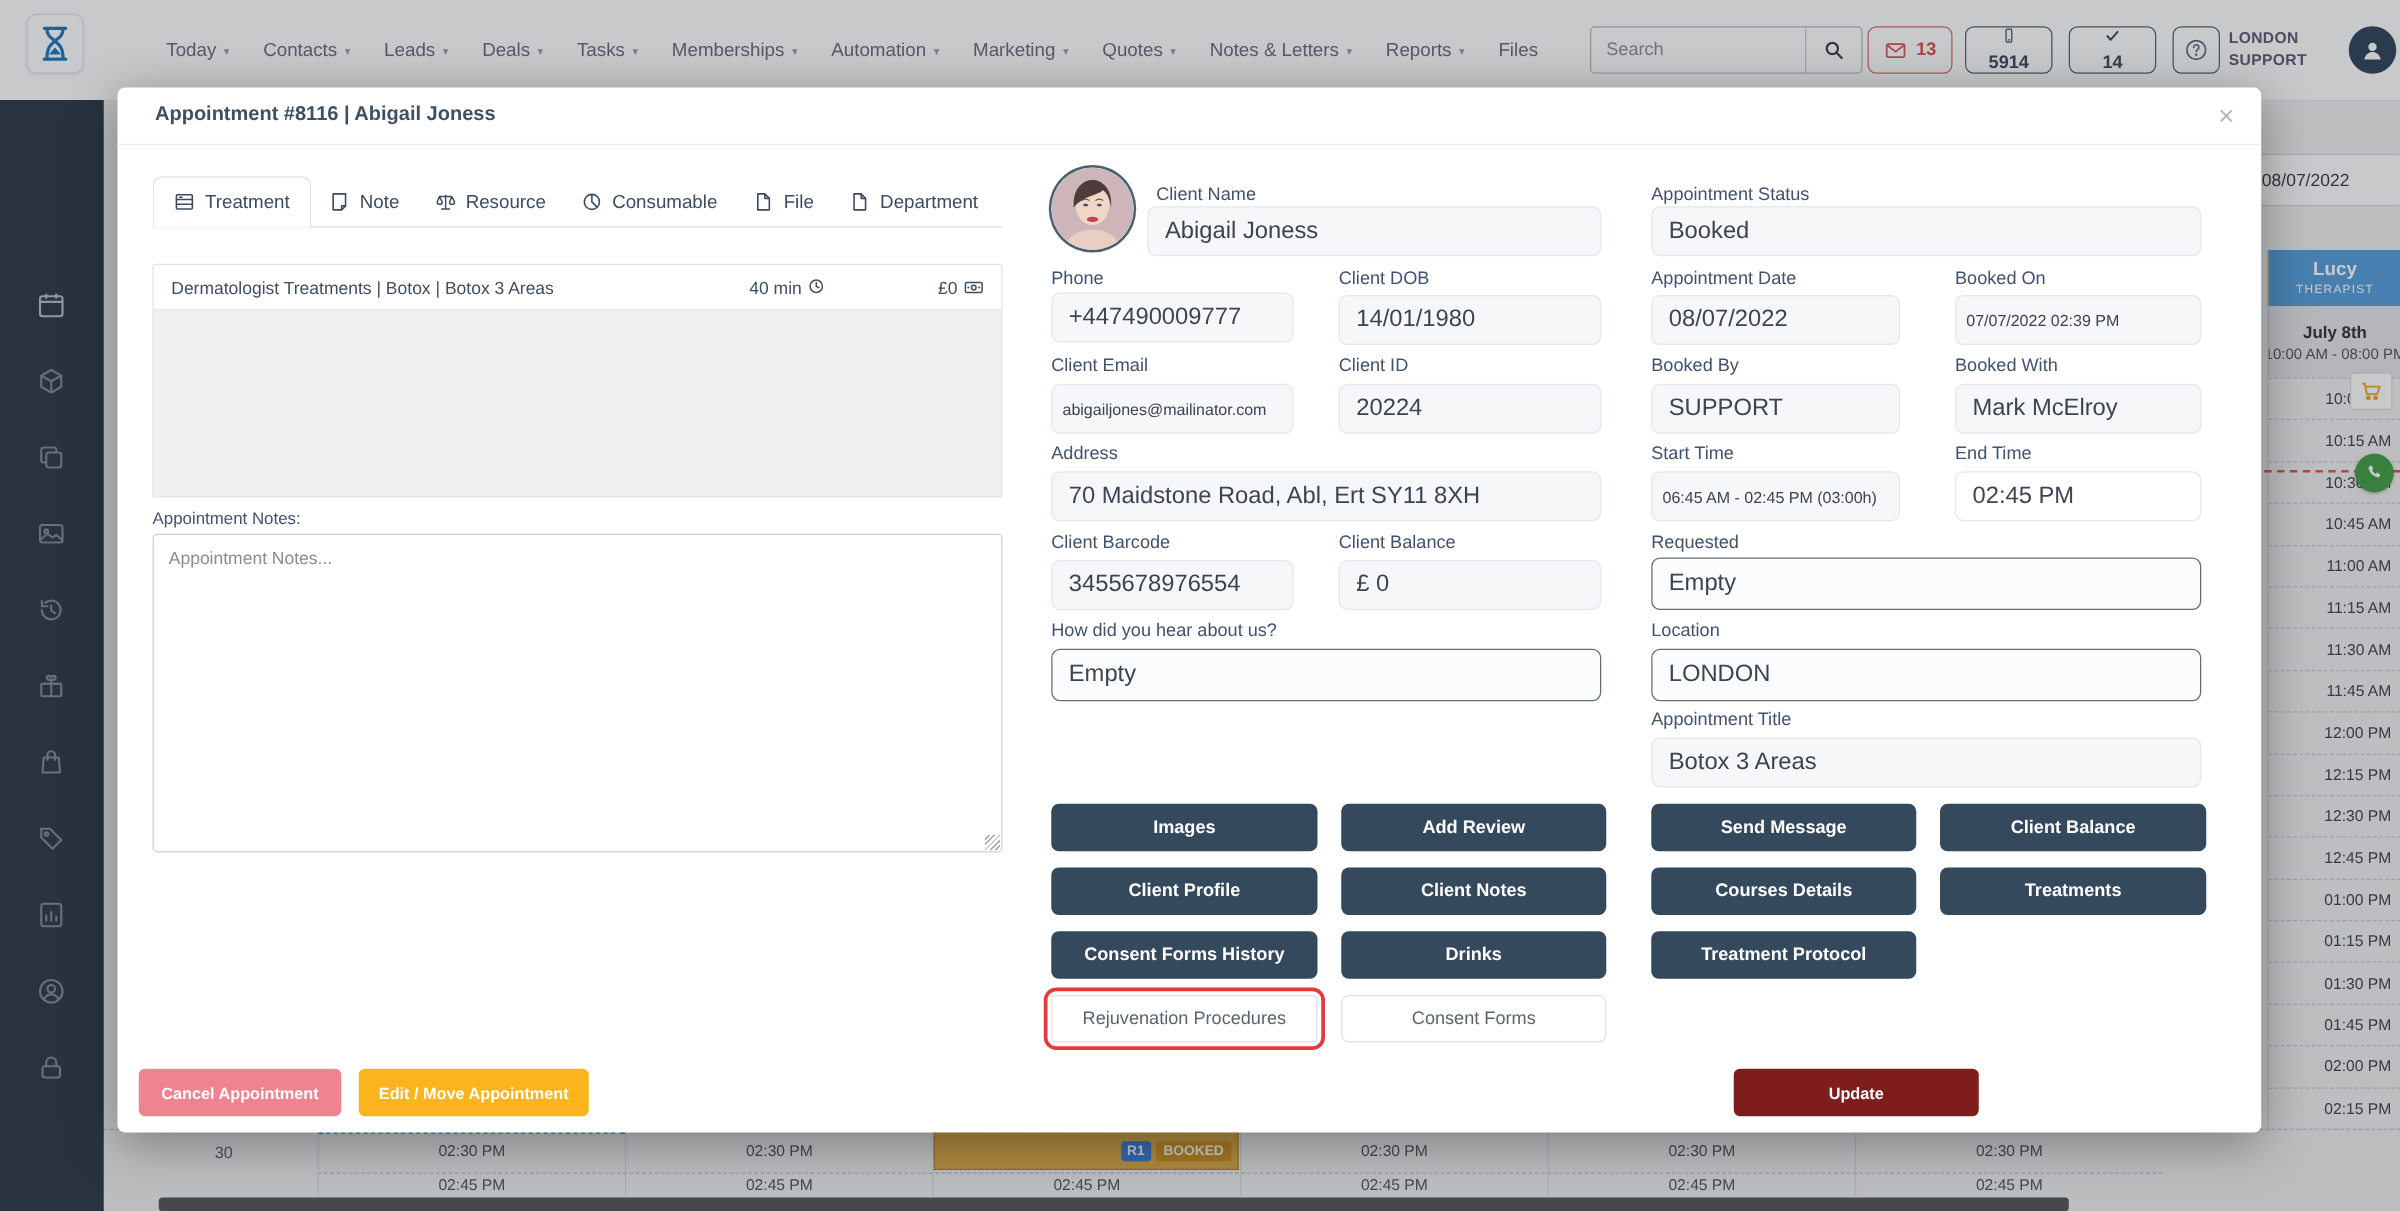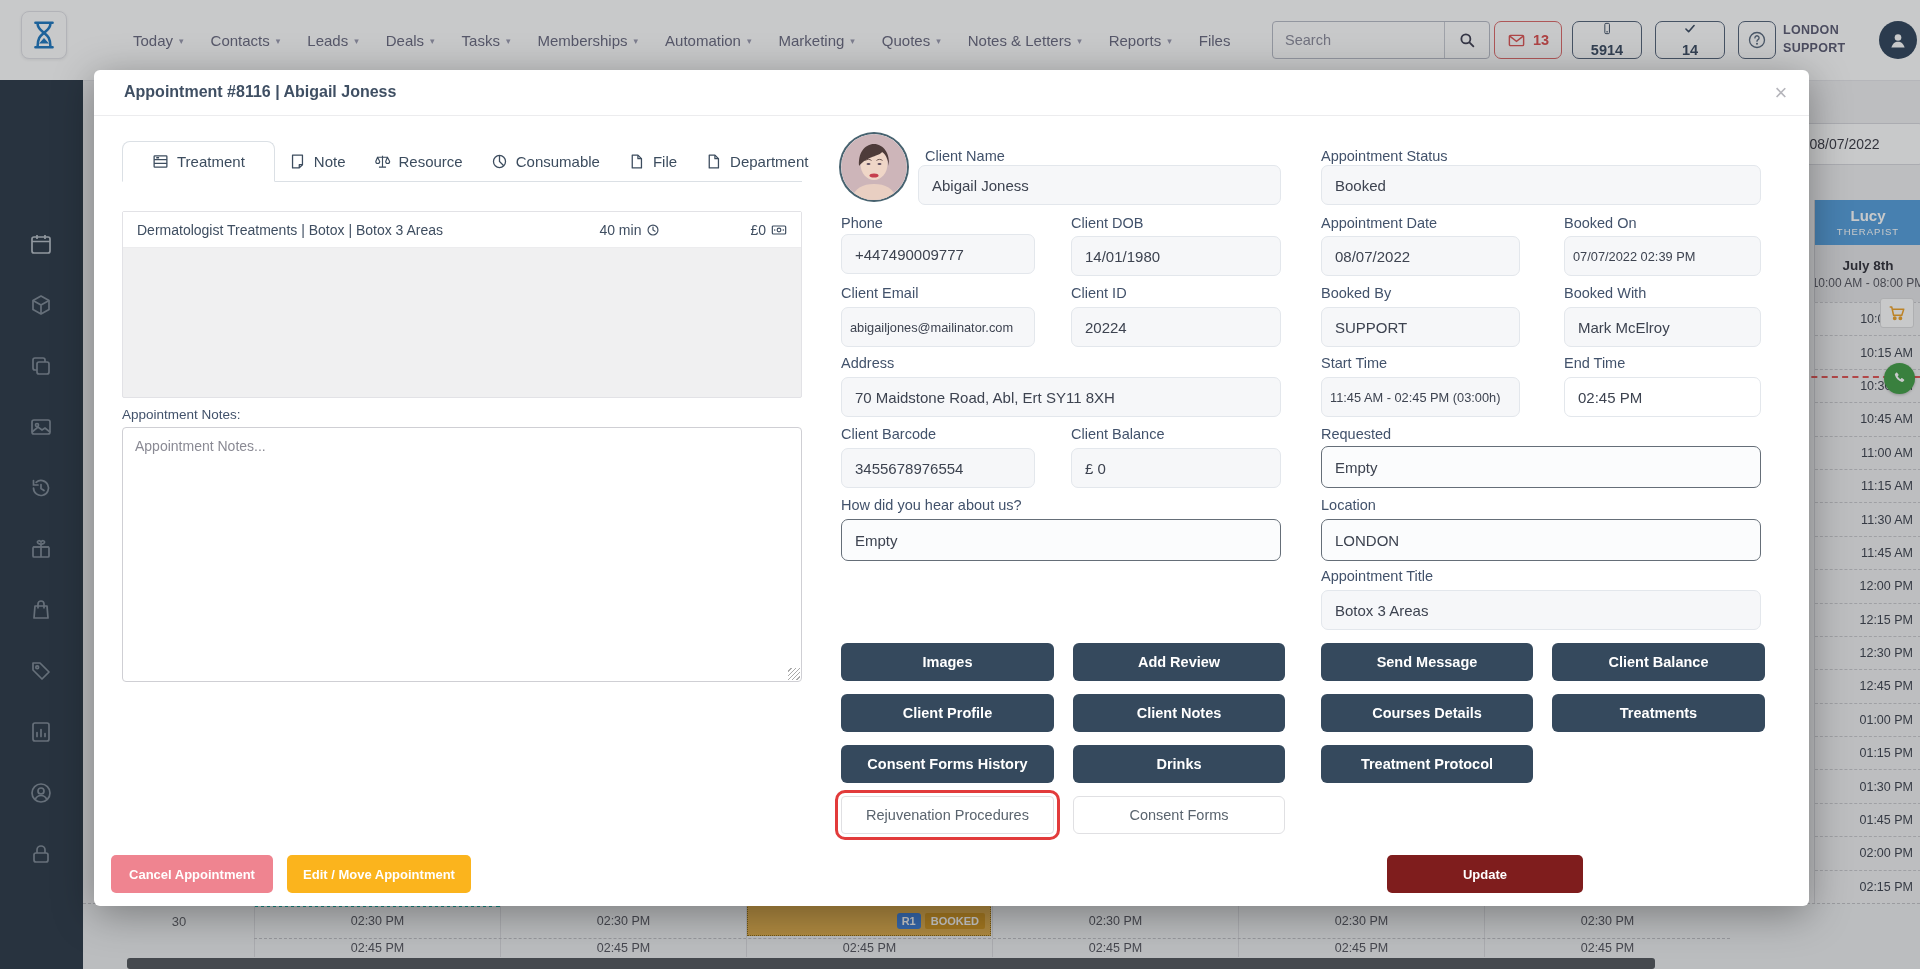--- a/index.html
+++ b/index.html
@@ -55,35 +55,35 @@
   .hscroll{position:absolute;left:44px;top:54px;width:1528px;height:11px;background:#53575c;border-radius:3px;cursor:pointer;}
   
   #overlay{position:absolute;inset:0;background:rgba(25,28,34,0.24);z-index:40;}
   #modal{position:absolute;left:94px;top:70px;width:1715px;height:836px;background:#fff;border-radius:6px;z-index:50;box-shadow:0 8px 40px rgba(0,0,0,.35);}
   .m-header{position:absolute;left:0;top:0;width:100%;height:46px;border-bottom:1px solid #ececee;box-sizing:border-box;}
   .m-title{position:absolute;left:30px;top:13px;font-size:16px;font-weight:600;color:#3f4f63;}
   .m-close{position:absolute;left:1672px;top:8px;width:30px;height:30px;display:flex;align-items:center;justify-content:center;font-size:22px;color:#b5b5bb;cursor:pointer;}
   
   .tabs{position:absolute;left:28px;top:71px;width:680px;height:41px;border-bottom:1px solid #dbe0e5;box-sizing:border-box;display:flex;align-items:stretch;}
   .tab{display:flex;align-items:center;gap:8px;padding:0 14px;font-size:15px;color:#3c4c5e;font-weight:500;cursor:pointer;white-space:nowrap;}
-  .tab.active{border:1px solid #dbe0e5;border-bottom:1px solid #fff;border-radius:8px 8px 0 0;margin-bottom:-1px;background:#fff;padding:0 29px;}
+  .tab.active{border:1px solid #dbe0e5;border-bottom:1px solid #fff;border-radius:8px 8px 0 0;margin-bottom:-1px;background:#fff;padding:0 16px;}
   
   .treat-box{position:absolute;left:28px;top:141px;width:680px;height:187px;border:1px solid #e2e2e6;border-radius:2px;box-sizing:border-box;background:#f0f0f1;}
   .treat-row{height:35px;background:#fff;border-bottom:1px solid #ececee;display:flex;align-items:center;font-size:14px;color:#3f4e61;cursor:pointer;}
   .treat-name{padding-left:14px;flex:1;font-weight:500;}
-  .treat-dur{display:flex;align-items:center;gap:5px;margin-right:90px;font-weight:500;margin-left:40px;}
+  .treat-dur{display:flex;gap:5px;margin-right:90px;font-weight:500;margin-left:40px;}
   .treat-price{display:flex;align-items:center;gap:5px;margin-right:14px;font-weight:500;}
   .notes-label{position:absolute;left:28px;top:337px;font-size:13.5px;color:#42526b;}
   .notes{position:absolute;left:28px;top:357px;width:680px;height:255px;border:1px solid #cfcfd4;border-radius:4px;box-sizing:border-box;padding:10px 12px;font-size:14px;font-family:inherit;color:#444;resize:none;outline:none;}
   .notes::placeholder{color:#8a8a94;}
   .grip{position:absolute;left:694px;top:598px;width:12px;height:12px;background:
     repeating-linear-gradient(135deg,transparent,transparent 2px,#aaa 2px,#aaa 3px);cursor:nwse-resize;}
   
   .lbl{position:absolute;font-size:14.5px;color:#42526b;font-weight:500;white-space:nowrap;}
-  .inp{position:absolute;height:40px;background:#f6f7f9;border:1px solid #e3e7ec;border-radius:7px;display:flex;align-items:center;padding:0 13px;font-size:15px;color:#3d4350;white-space:nowrap;overflow:hidden;box-sizing:border-box;cursor:text;}
+  .inp{position:absolute;height:40px;background:#f6f7f9;border:1px solid #e3e7ec;border-radius:7px;display:flex;align-items:center;padding:0 13px;font-size:19px;color:#3d4350;white-space:nowrap;overflow:hidden;box-sizing:border-box;cursor:text;}
   .inp.small{font-size:12.8px;padding:0 8px;}
   .sel{background:#fbfcfd;border:1px solid #656e78;height:42px;cursor:pointer;}
   .avatar-photo{position:absolute;left:747px;top:64px;width:66px;height:66px;border-radius:50%;overflow:hidden;box-shadow:0 0 0 2px #47626f;}
   
   .act{position:absolute;height:38px;border:none;border-radius:6px;background:#35495d;color:#fff;font-weight:700;font-size:14.5px;font-family:inherit;cursor:pointer;}
   .act.light{background:#fff;border:1px solid #e0e0e3;color:#5a646e;font-weight:500;}
   .act.hl{outline:3px solid #e23b3b;outline-offset:3px;border-radius:4px;}
   
   .foot-btn{position:absolute;top:785px;height:38px;border:none;border-radius:5px;color:#fff;font-weight:700;font-size:13px;font-family:inherit;cursor:pointer;}
 </style>
@@ -509,21 +509,21 @@
     <div class="inp" style="left:1227px;top:166px;width:199px">08/07/2022</div>
     <div class="lbl" style="left:1470px;top:145px">Booked On</div>
     <div class="inp small" style="left:1470px;top:166px;width:197px">07/07/2022 02:39 PM</div>
 
     <div class="lbl" style="left:1227px;top:215px">Booked By</div>
     <div class="inp" style="left:1227px;top:237px;width:199px">SUPPORT</div>
     <div class="lbl" style="left:1470px;top:215px">Booked With</div>
     <div class="inp" style="left:1470px;top:237px;width:197px">Mark McElroy</div>
 
     <div class="lbl" style="left:1227px;top:285px">Start Time</div>
-    <div class="inp small" style="left:1227px;top:307px;width:199px">11:45 AM - 02:45 PM (03:00h)</div>
+    <div class="inp small" style="left:1227px;top:307px;width:199px">06:45 AM - 02:45 PM (03:00h)</div>
     <div class="lbl" style="left:1470px;top:285px">End Time</div>
     <div class="inp" style="left:1470px;top:307px;width:197px;background:#fff">02:45 PM</div>
 
     <div class="lbl" style="left:1227px;top:356px">Requested</div>
     <div class="inp sel" style="left:1227px;top:376px;width:440px">Empty</div>
 
     <div class="lbl" style="left:1227px;top:427px">Location</div>
     <div class="inp sel" style="left:1227px;top:449px;width:440px">LONDON</div>
 
     <div class="lbl" style="left:1227px;top:498px">Appointment Title</div>

